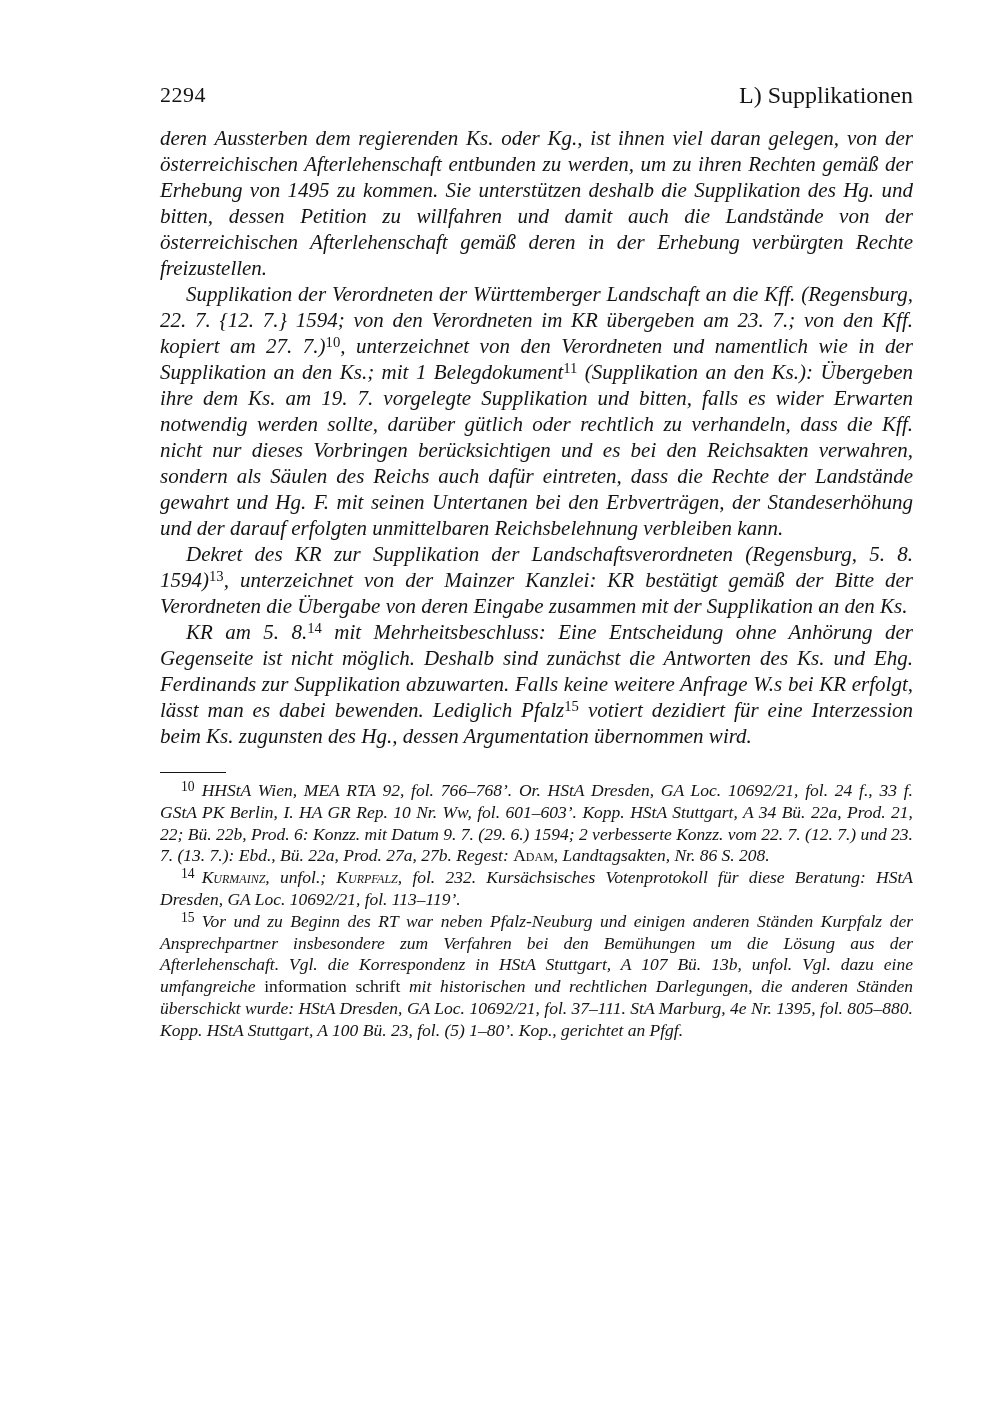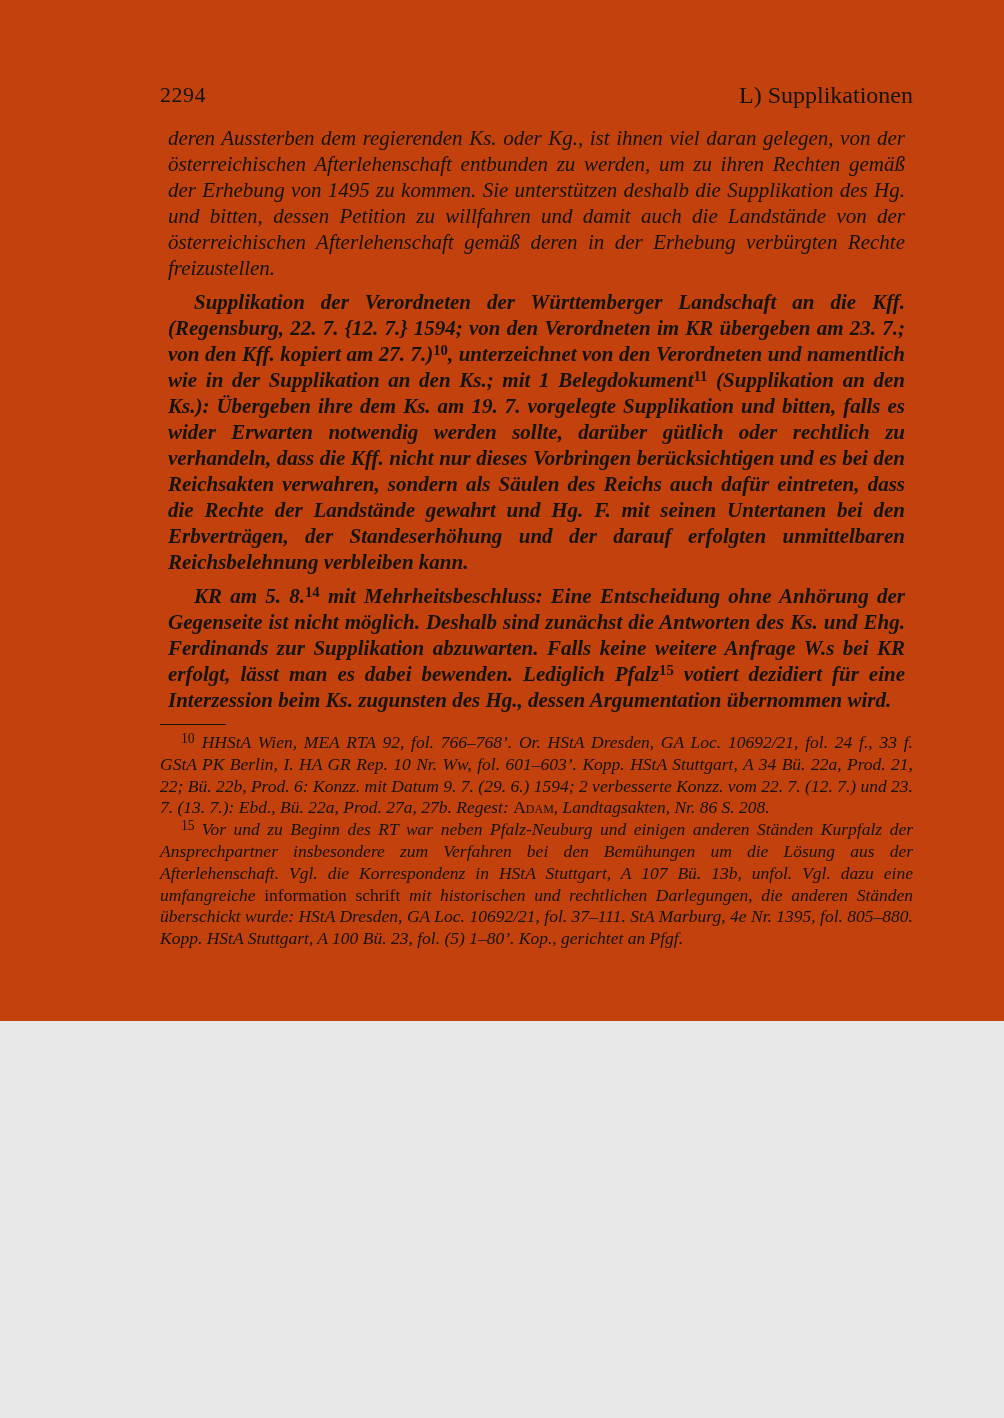--- a/index.html
+++ b/index.html
@@ -1,20 +1,20 @@
 <!DOCTYPE html>
 <html><head>
 <meta charset="utf-8">
 <style>
   html, body { margin: 0; padding: 0; background: #e8e8e8; }
   .page {
     position: relative;
     width: 1004px;
-    height: 1021px;
-    background: #c2410c;
+    height: 1418px;
+    background: #ffffff;
     color: #141414;
     font-family: "Liberation Serif", serif;
     overflow: hidden;
   }
   .content {
     position: absolute;
     left: 160px;
     top: 82px;
     width: 753px;
   }
@@ -33,31 +33,31 @@
   .running-title {
     text-align: right;
     font-size: 24px;
   }
   .bodytext {
     font-style: italic;
     font-size: 21px;
     line-height: 26px;
     text-align: justify;
   }
-  .bodytext p { margin: 8px; }
-  .bodytext p.indent { text-indent: 26px; font-weight: bold; }
+  .bodytext p { margin: 0; }
+  .bodytext p.indent { text-indent: 26px; }
   sup.fnref {
     font-style: normal;
     font-size: 0.7em;
     line-height: 0;
     vertical-align: 0.38em;
     letter-spacing: 0;
   }
   .footnotes {
-    margin-top: 11px;
+    margin-top: 23px;
     font-style: italic;
     font-size: 17.5px;
     line-height: 21.8px;
     text-align: justify;
   }
   .fn-rule {
     width: 66px;
     height: 0;
     border-top: 1.7px solid #141414;
     margin: 0 0 7px 0;
@@ -81,25 +81,27 @@
   <div class="content">
 
     <div class="pageheader">
       <span class="page-number">2294</span>
       <div class="running-title">L) Supplikationen</div>
     </div>
 
     <div class="bodytext">
         <p class="">deren Aussterben dem regierenden Ks. oder Kg., ist ihnen viel daran gelegen, von der österreichischen Afterlehenschaft entbunden zu werden, um zu ihren Rechten gemäß der Erhebung von 1495 zu kommen. Sie unterstützen deshalb die Supplikation des Hg. und bitten, dessen Petition zu willfahren und damit auch die Landstände von der österreichischen Afterlehenschaft gemäß deren in der Erhebung verbürgten Rechte freizustellen.</p>
         <p class="indent">Supplikation der Verordneten der Württemberger Landschaft an die Kff. (Regensburg, 22. 7. {12. 7.} 1594; von den Verordneten im KR übergeben am 23. 7.; von den Kff. kopiert am 27. 7.)<sup class="fnref">10</sup>, unterzeichnet von den Verordneten und namentlich wie in der Supplikation an den Ks.; mit 1 Belegdokument<sup class="fnref">11</sup> (Supplikation an den Ks.): Übergeben ihre dem Ks. am 19. 7. vorgelegte Supplikation und bitten, falls es wider Erwarten notwendig werden sollte, darüber gütlich oder rechtlich zu verhandeln, dass die Kff. nicht nur dieses Vorbringen berücksichtigen und es bei den Reichsakten verwahren, sondern als Säulen des Reichs auch dafür eintreten, dass die Rechte der Landstände gewahrt und Hg. F. mit seinen Untertanen bei den Erbverträgen, der Standeserhöhung und der darauf erfolgten unmittelbaren Reichsbelehnung verbleiben kann.</p>
+        <p class="indent">Dekret des KR zur Supplikation der Landschaftsverordneten (Regensburg, 5. 8. 1594)<sup class="fnref">13</sup>, unterzeichnet von der Mainzer Kanzlei: KR bestätigt gemäß der Bitte der Verordneten die Übergabe von deren Eingabe zusammen mit der Supplikation an den Ks.</p>
         <p class="indent">KR am 5. 8.<sup class="fnref">14</sup> mit Mehrheitsbeschluss: Eine Entscheidung ohne Anhörung der Gegenseite ist nicht möglich. Deshalb sind zunächst die Antworten des Ks. und Ehg. Ferdinands zur Supplikation abzuwarten. Falls keine weitere Anfrage W.s bei KR erfolgt, lässt man es dabei bewenden. Lediglich Pfalz<sup class="fnref">15</sup> votiert dezidiert für eine Interzession beim Ks. zugunsten des Hg., dessen Argumentation übernommen wird.</p>
       </div>
 
     <div class="footnotes">
       <div class="fn-rule"></div>
       <div>
           <p class="footnote"><sup class="fn-num">10</sup>HHStA Wien, MEA RTA 92, fol. 766–768’. Or. HStA Dresden, GA Loc. 10692/21, fol. 24 f., 33 f. GStA PK Berlin, I. HA GR Rep. 10 Nr. Ww, fol. 601–603’. Kopp. HStA Stuttgart, A 34 Bü. 22a, Prod. 21, 22; Bü. 22b, Prod. 6: Konzz. mit Datum 9. 7. (29. 6.) 1594; 2 verbesserte Konzz. vom 22. 7. (12. 7.) und 23. 7. (13. 7.): Ebd., Bü. 22a, Prod. 27a, 27b. Regest: <span class="sc">Adam</span>, Landtagsakten, Nr. 86 S. 208.</p>
+          <p class="footnote"><sup class="fn-num">14</sup><span class="sc-i">Kurmainz</span>, unfol.; <span class="sc-i">Kurpfalz</span>, fol. 232. Kursächsisches Votenprotokoll für diese Beratung: HStA Dresden, GA Loc. 10692/21, fol. 113–119’.</p>
           <p class="footnote"><sup class="fn-num">15</sup>Vor und zu Beginn des RT war neben Pfalz-Neuburg und einigen anderen Ständen Kurpfalz der Ansprechpartner insbesondere zum Verfahren bei den Bemühungen um die Lösung aus der Afterlehenschaft. Vgl. die Korrespondenz in HStA Stuttgart, A 107 Bü. 13b, unfol. Vgl. dazu eine umfangreiche <span class="roman">information schrift</span> mit historischen und rechtlichen Darlegungen, die anderen Ständen überschickt wurde: HStA Dresden, GA Loc. 10692/21, fol. 37–111. StA Marburg, 4e Nr. 1395, fol. 805–880. Kopp. HStA Stuttgart, A 100 Bü. 23, fol. (5) 1–80’. Kop., gerichtet an Pfgf.</p>
         </div>
     </div>
 
   </div>
 </div>
 
 </body></html>

